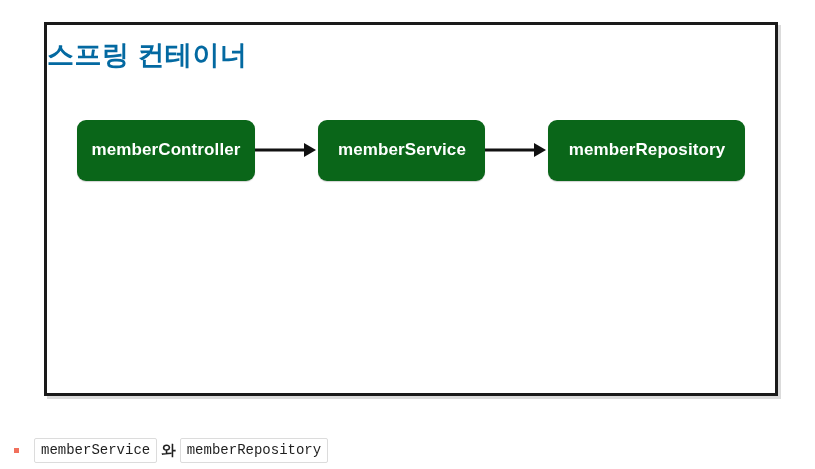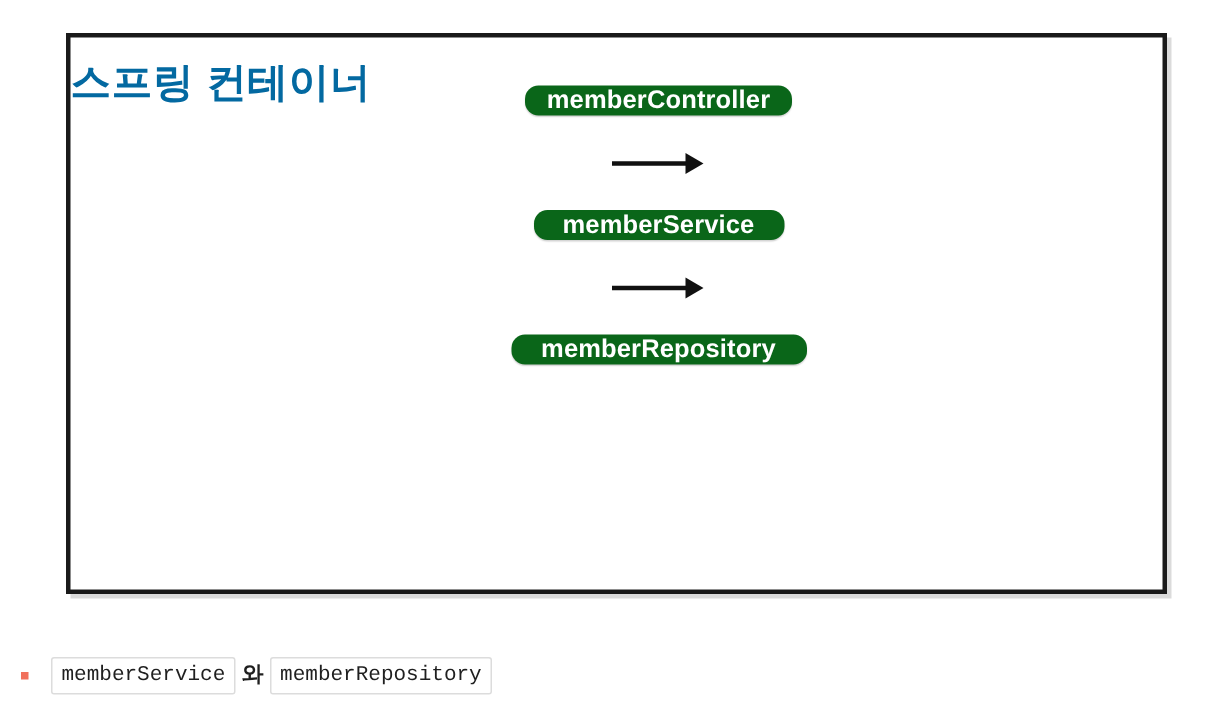--- a/index.html
+++ b/index.html
@@ -46,24 +46,23 @@
   }
 
   
   #bean-row {
     position: absolute;
     left: 0;
     top: 94px;
     width: 100%;
     height: 62px;
     display: flex;
-    flex-direction: column;
+    flex-direction: row;
     align-items: center;
     justify-content: center;
-    margin-left: 28px;
   }
 
   .bean-box {
     background: #0a6619;
     color: #ffffff;
     border-radius: 9px;
     height: 61px;
     display: flex;
     align-items: center;
     justify-content: center;

